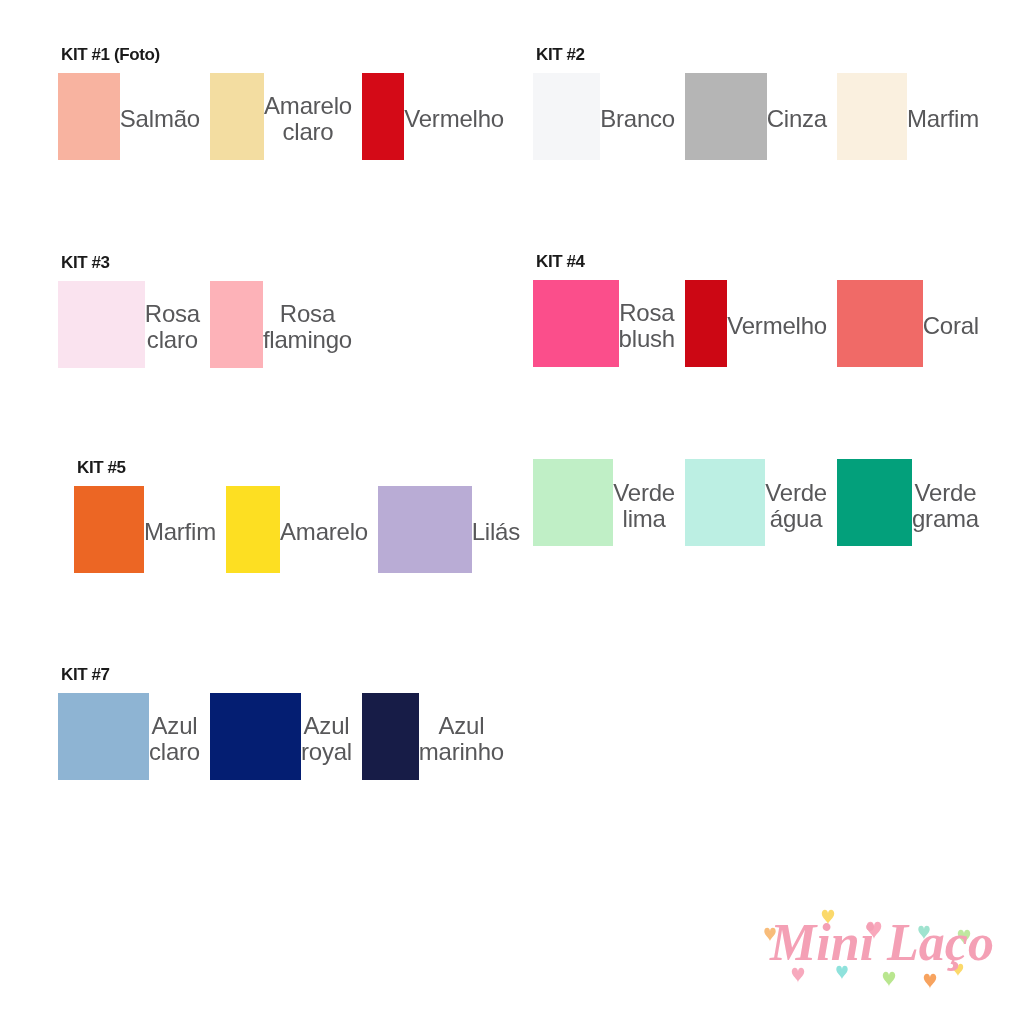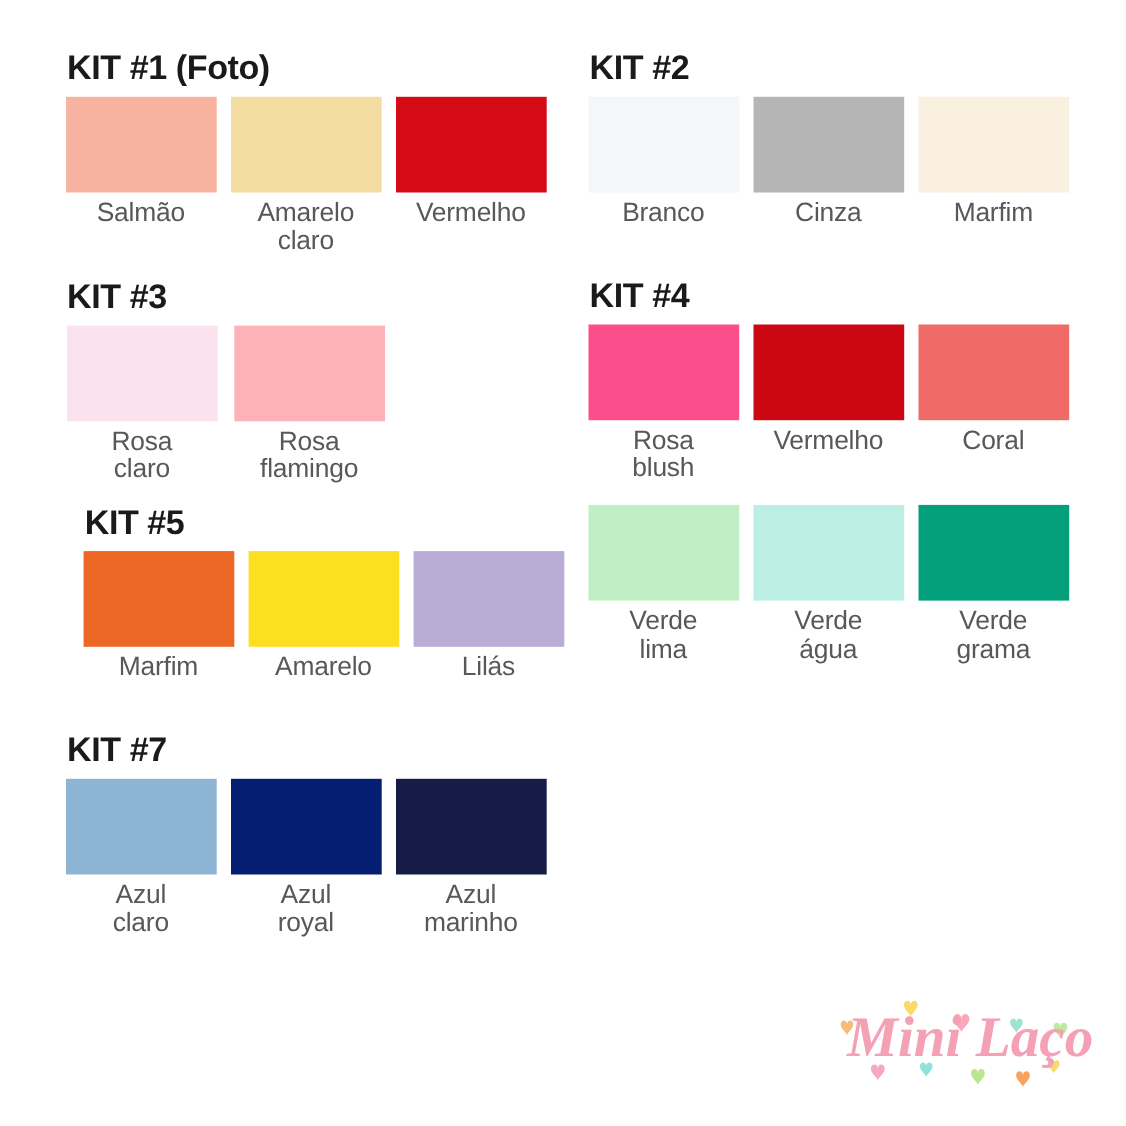--- a/index.html
+++ b/index.html
@@ -23,39 +23,38 @@
   }
 
   .kit {
     position: absolute;
     width: 440px;
   }
 
   .kit-title {
     font-family: "Liberation Sans", sans-serif;
     font-weight: bold;
-    font-size: 31px;
+    font-size: 17px;
     letter-spacing: -0.4px;
     color: #1a1a1a;
     margin: 0 0 9px 3px;
     line-height: 1.05;
     white-space: nowrap;
   }
 
   .swatch-row {
     display: flex;
     flex-direction: row;
     align-items: flex-start;
     gap: 10px;
   }
 
   .swatch-cell {
     width: 142px;
     display: flex;
-    flex-direction: column;
     align-items: center;
   }
 
   .swatch-chip {
     width: 137px;
     height: 87px;
     display: block;
   }
 
   .swatch-label {

